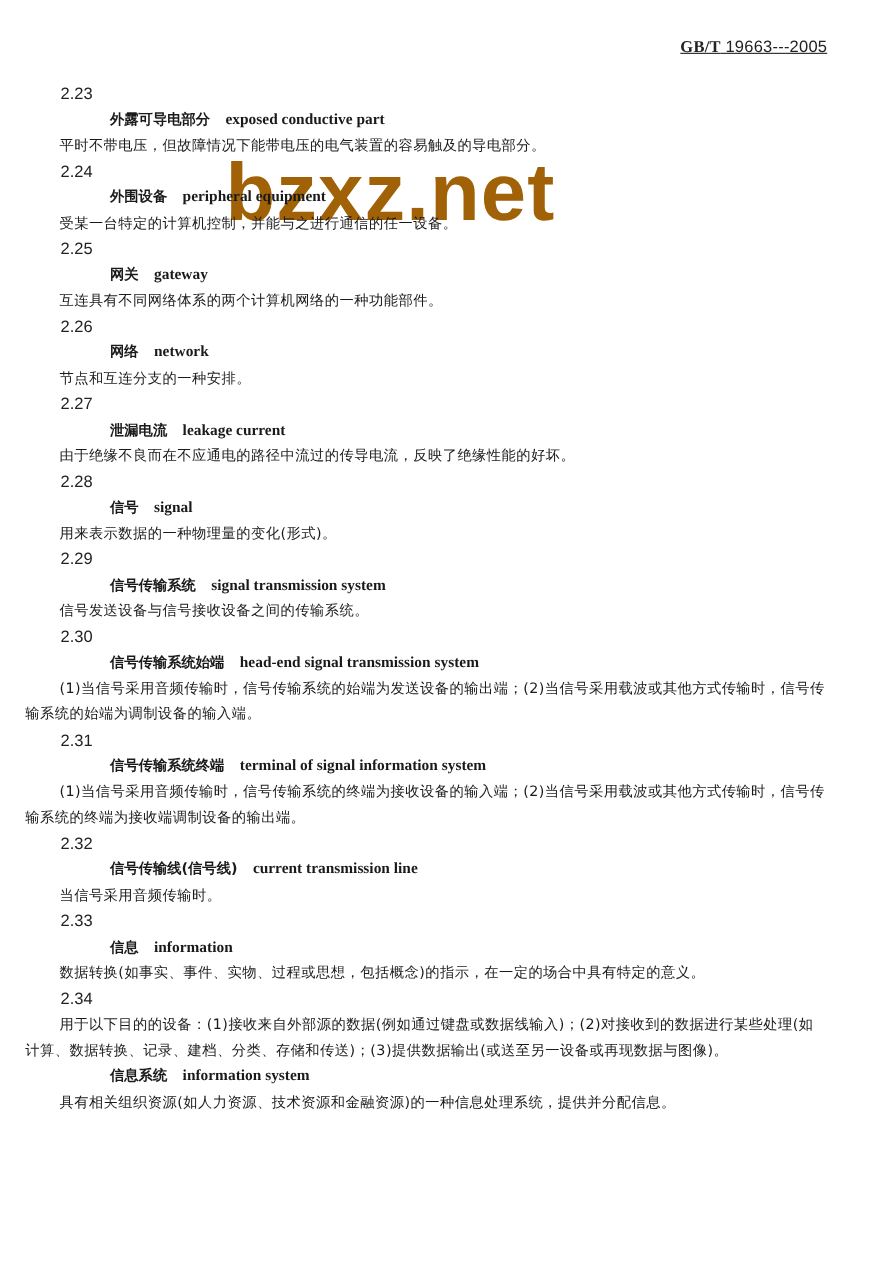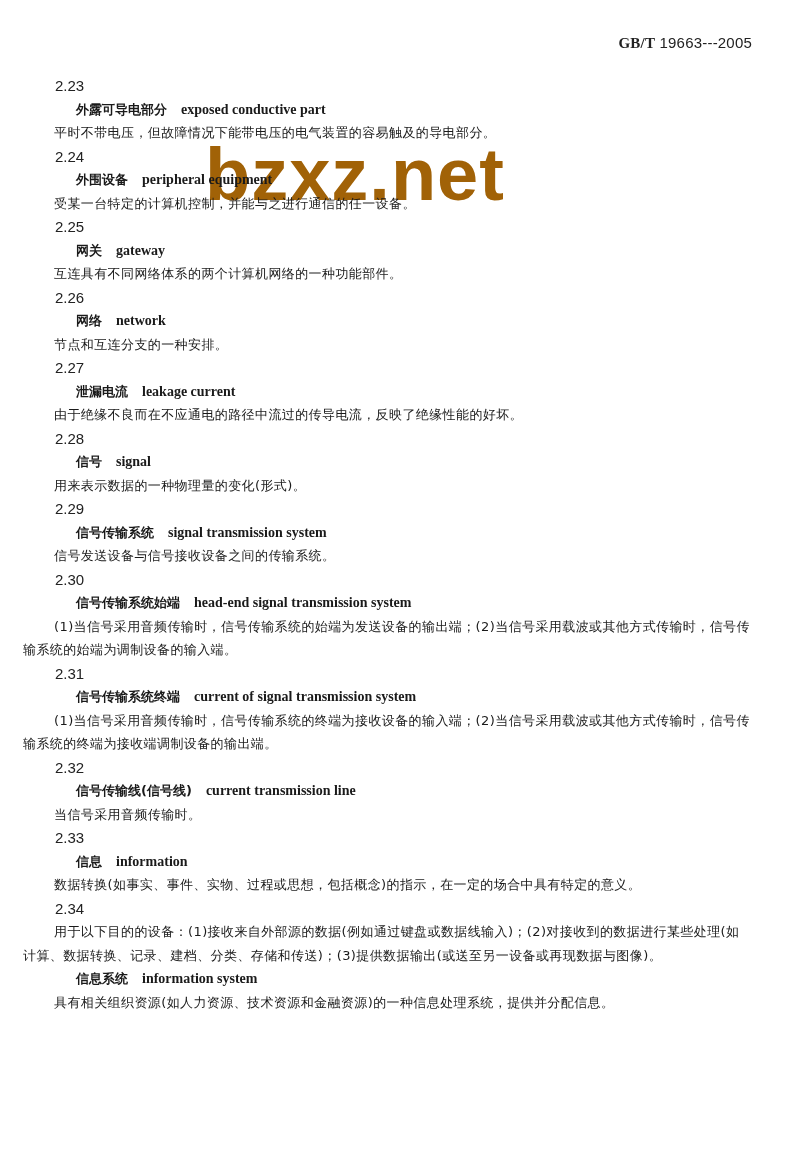--- a/index.html
+++ b/index.html
@@ -16,20 +16,21 @@
       font-family: "DejaVu Serif", "Liberation Serif", serif;
     }
     .page-header {
       position: absolute;
       top: 34px;
       right: 48px;
       font-family: "Liberation Sans", sans-serif;
       font-size: 15px;
       color: #222;
       letter-spacing: 0.2px;
+      text-decoration: underline;
     }
     .page-header .std-prefix {
       font-family: "Liberation Serif", serif;
       font-weight: bold;
     }
     .watermark {
       position: absolute;
       left: 205px;
       top: 138px;
       font-family: "Liberation Sans", sans-serif;
@@ -53,21 +54,21 @@
     }
     .clause-num {
       padding-left: 55px;
       font-family: "Liberation Sans", sans-serif;
       font-size: 15px;
       height: 23.5px;
       line-height: 23.5px;
       color: #222;
     }
     .term {
-      padding-left: 76px;
+      padding-left: 100px;
       font-size: 13px;
       font-weight: bold;
       height: 23.5px;
       line-height: 23.5px;
     }
     .term .term-zh {
       font-family: "DejaVu Sans", sans-serif;
       font-weight: bold;
     }
     .term .term-en {
@@ -157,21 +158,21 @@
     <div class="clause-num">2.30</div>
     <div class="term">
       <span class="term-zh">信号传输系统始端</span><span class="term-en">head-end signal transmission system</span>
     </div>
     <div class="definition">(1)当信号采用音频传输时，信号传输系统的始端为发送设备的输出端；(2)当信号采用载波或其他方式传输时，信号传输系统的始端为调制设备的输入端。</div>
   </div>
 
   <div class="entry">
     <div class="clause-num">2.31</div>
     <div class="term">
-      <span class="term-zh">信号传输系统终端</span><span class="term-en">current of signal transmission system</span>
+      <span class="term-zh">信号传输系统终端</span><span class="term-en">terminal of signal information system</span>
     </div>
     <div class="definition">(1)当信号采用音频传输时，信号传输系统的终端为接收设备的输入端；(2)当信号采用载波或其他方式传输时，信号传输系统的终端为接收端调制设备的输出端。</div>
   </div>
 
   <div class="entry">
     <div class="clause-num">2.32</div>
     <div class="term">
       <span class="term-zh">信号传输线(信号线)</span><span class="term-en">current transmission line</span>
     </div>
     <div class="definition">当信号采用音频传输时。</div>

